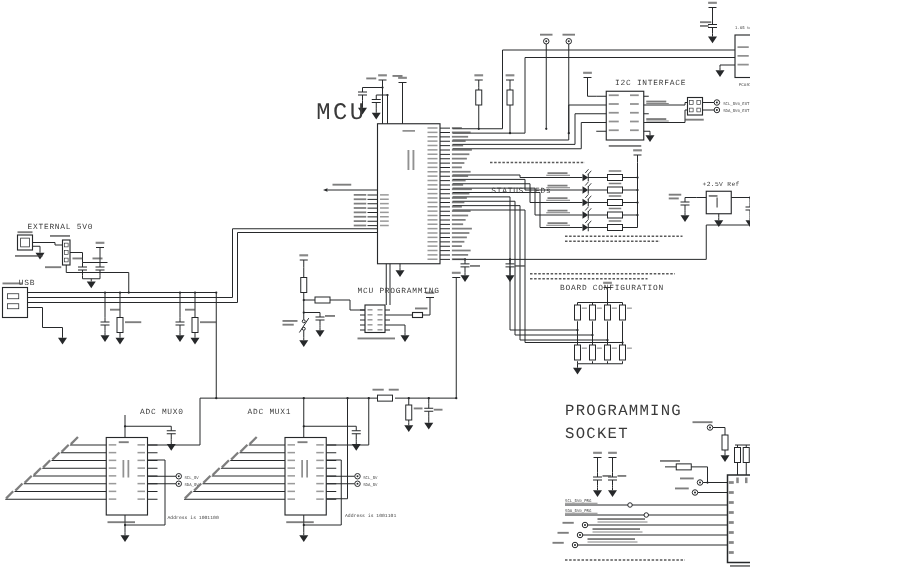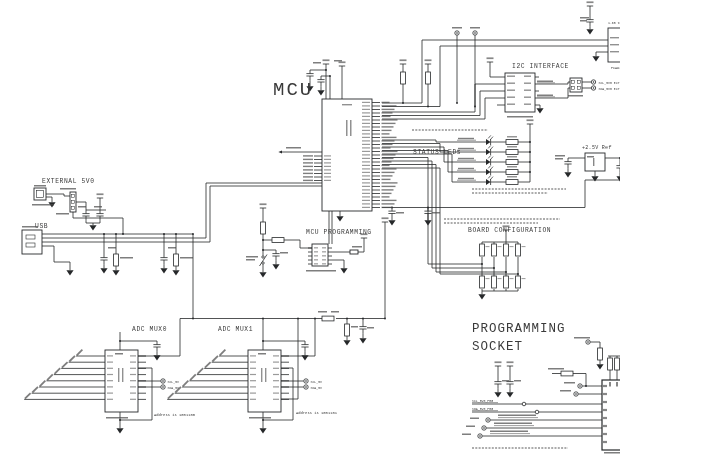--- a/index.html
+++ b/index.html
@@ -1,16 +1,16 @@
 <!DOCTYPE html>
 <html><head>
 <meta charset="utf-8">
 <style>
   html,body{margin:0;padding:0;background:#fff;}
-  .stage{position:relative;width:600px;height:462px;background:#ffffff;overflow:hidden;margin-left:20px;}
+  .stage{position:relative;width:600px;height:462px;background:#ffffff;overflow:hidden;}
   svg{position:absolute;left:0;top:0;}
   text{font-family:"Liberation Mono","DejaVu Sans Mono",monospace;fill:#3a3a3a;}
   .t-big{font-size:19px;letter-spacing:2px;}
   .t-title{font-size:12.5px;letter-spacing:1px;}
   .t-sec{font-size:6.3px;letter-spacing:0.6px;}
   .t-sec-sm{font-size:5px;letter-spacing:0.3px;}
   .t-net{font-size:3.4px;}
   .t-net2{font-size:3.2px;}
   .t-addr{font-size:3.8px;}
   .t-chip{font-size:4.4px;}

